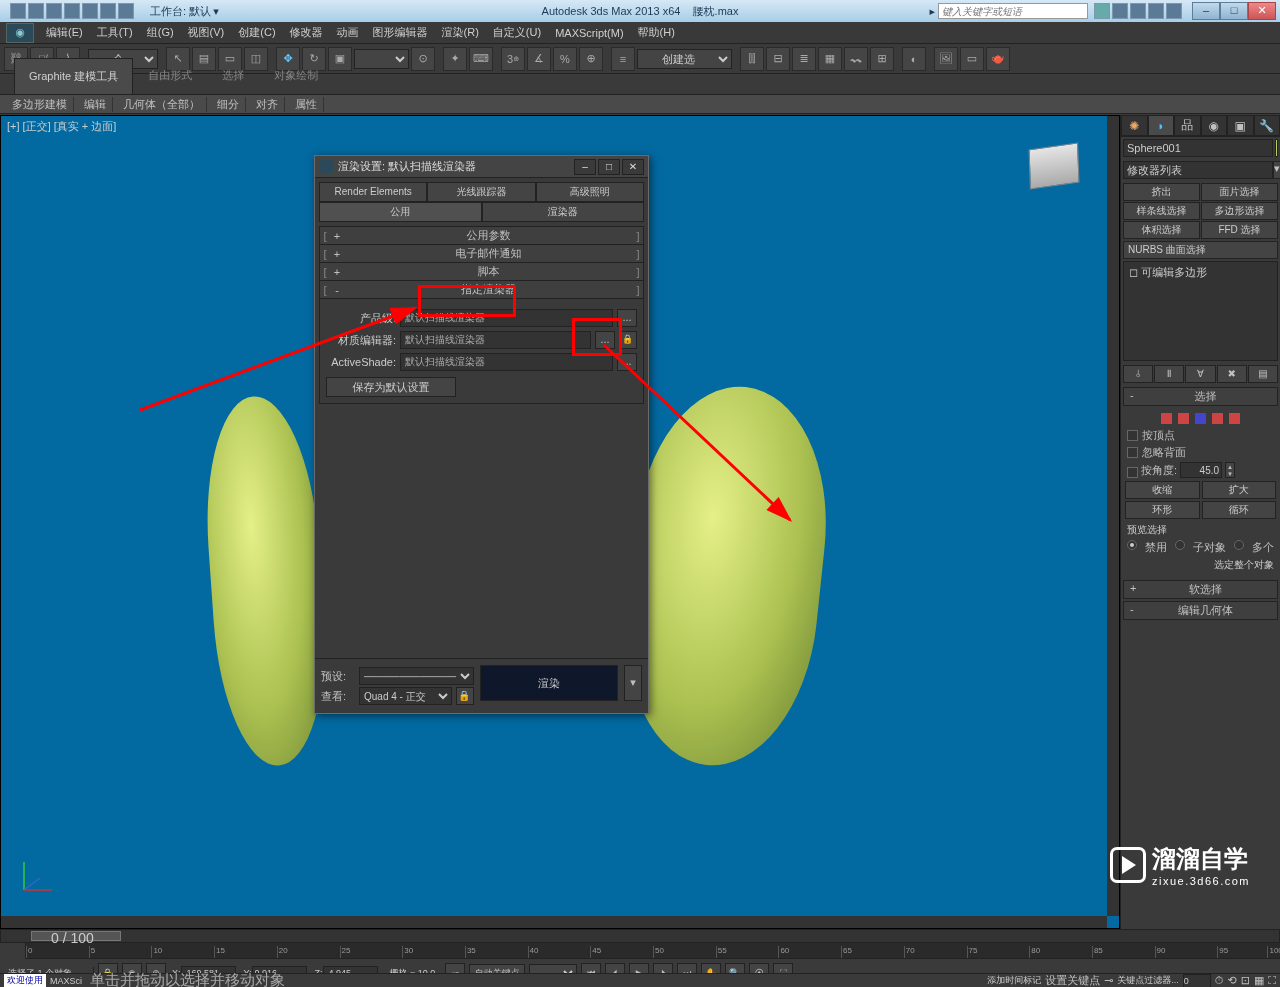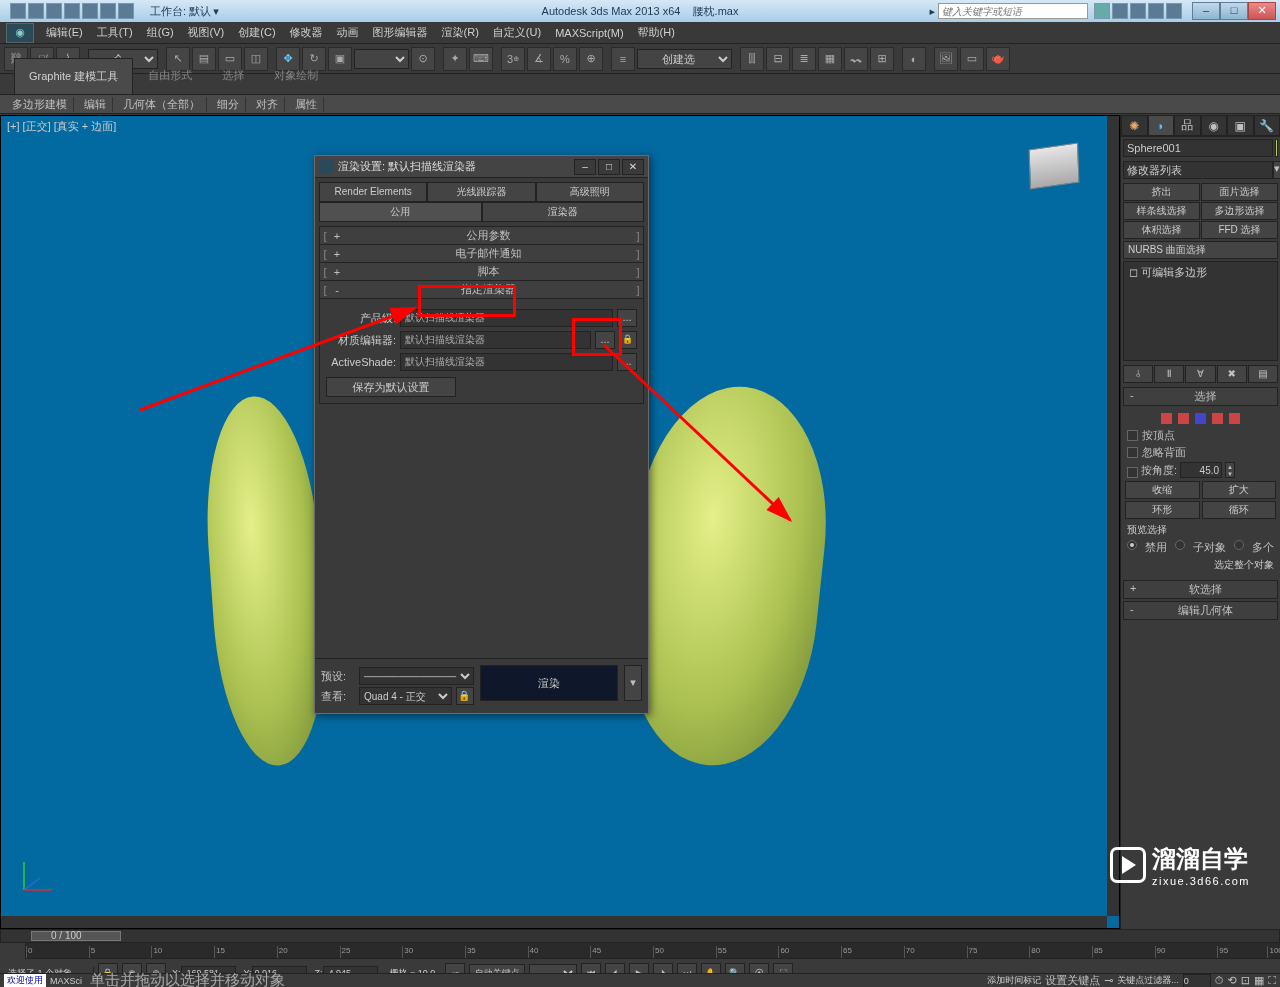--- a/index.html
+++ b/index.html
@@ -109,21 +109,21 @@
 .render-dd { width: 18px; height: 36px; background: #444; border: 1px solid #222; text-align: center; line-height: 32px; }
 
 
 .redbox { position: absolute; border: 3px solid #f00; pointer-events: none; }
 .arrow { position: absolute; pointer-events: none; }
 
 
 .time-area { position: absolute; left: 0; right: 0; bottom: 0; height: 58px; background: #3a3a3a; }
 .scroll-h { height: 14px; background: #333; border: 1px solid #222; position: relative; }
 .scroll-h .thumb { position: absolute; left: 30px; top: 1px; width: 90px; height: 10px; background: #555; border: 1px solid #777; }
-.scroll-h .lbl { position: absolute; left: 50px; top: 0; font-size: 10px; color: #ccc; }
+.scroll-h .lbl { position: absolute; left: 50px; top: 0; font-size: 14px; color: #ccc; }
 .timeline { height: 16px; background: #2d2d2d; position: relative; border-bottom: 1px solid #222; display: flex; }
 .tl-icon { width: 26px; height: 16px; background: #3a3a3a; border-right: 1px solid #222; }
 .tl-ruler { flex: 1; position: relative; background: linear-gradient(90deg, #2a2a2a, #2a2a2a); }
 .tl-tick { position: absolute; bottom: 0; font-size: 8px; color: #999; border-left: 1px solid #555; padding-left: 1px; height: 12px; }
 .status { height: 28px; display: flex; align-items: center; padding: 0 4px; gap: 4px; }
 .status .sel-info { width: 90px; font-size: 9px; color: #ccc; border-right: 1px solid #222; padding: 0 4px; }
 .status .coord { font-size: 9px; color: #ccc; padding: 0 2px; }
 .status .coord input { width: 55px; height: 14px; background: #333; border: 1px solid #222; color: #ccc; font-size: 9px; text-align: left; padding: 0 2px; }
 .status .grid { font-size: 9px; color: #ccc; padding: 0 6px; }
 .status .sbtn { width: 20px; height: 20px; background: #444; border: 1px solid #222; font-size: 9px; text-align: center; line-height: 18px; }

